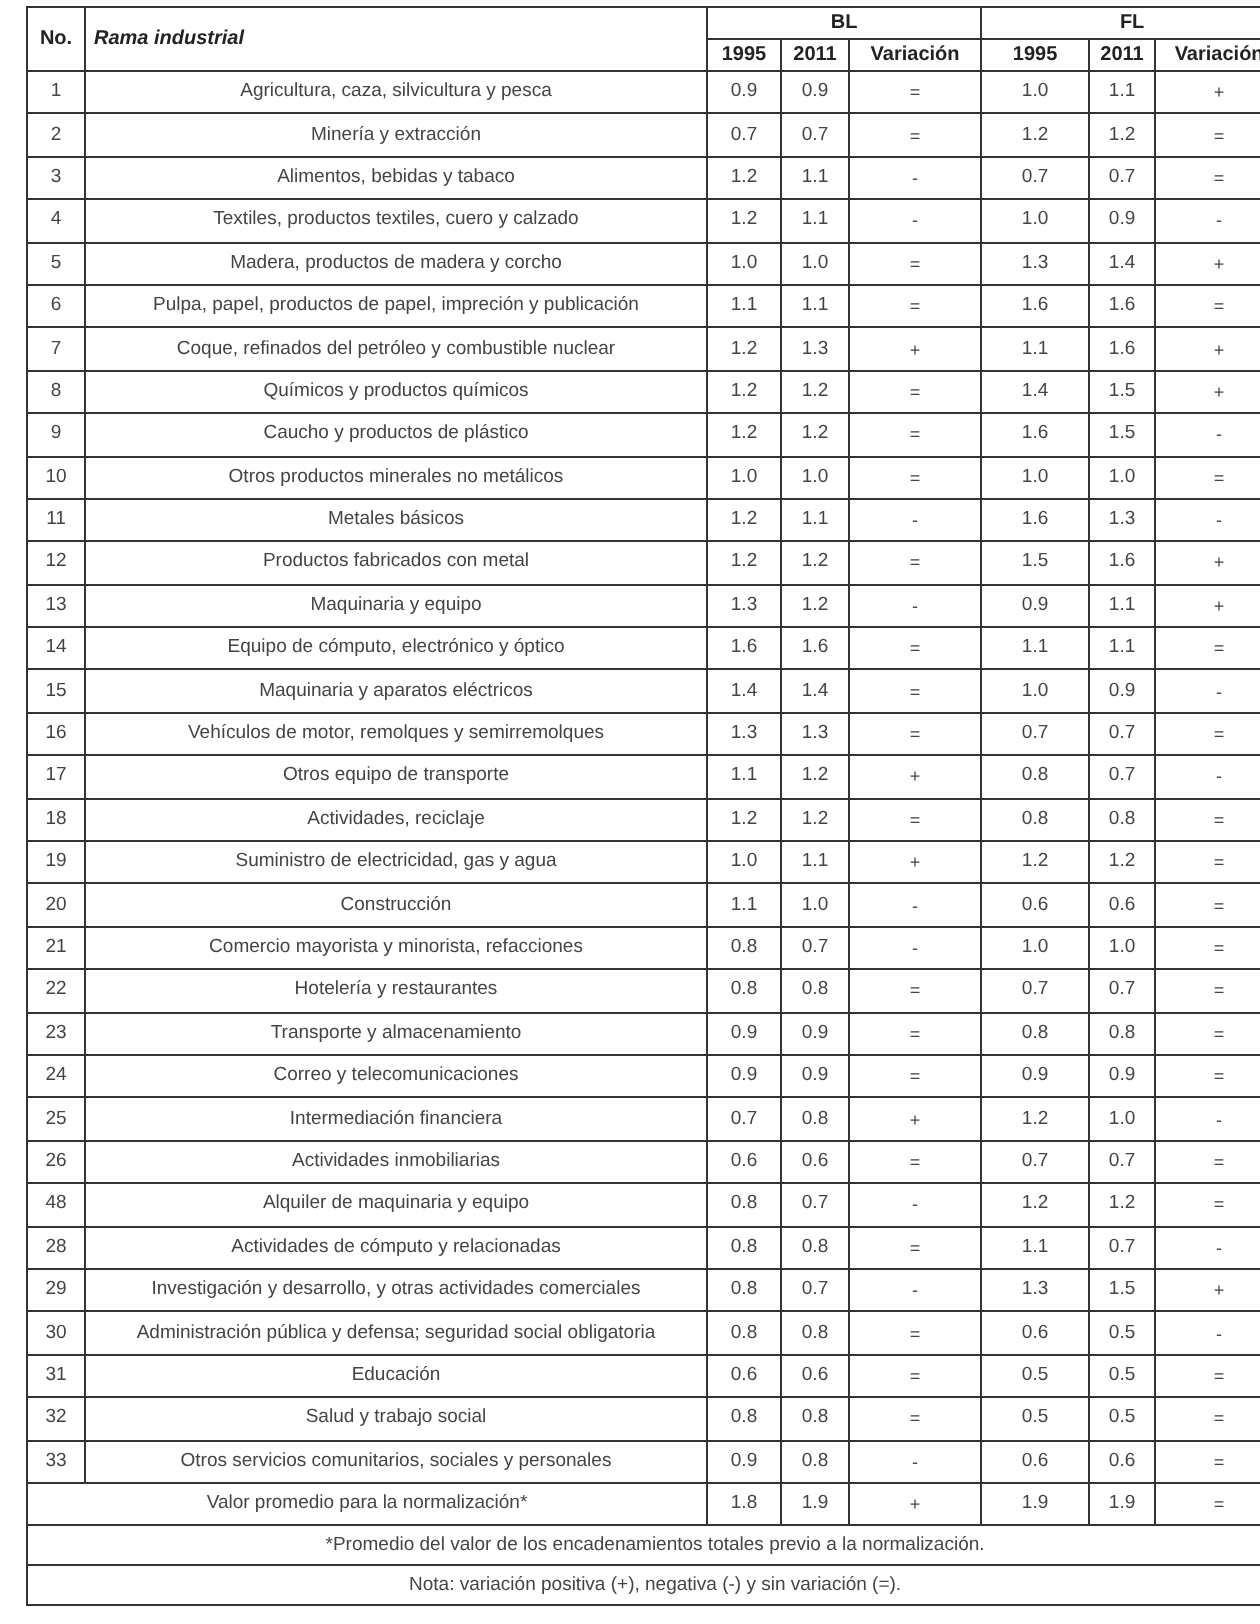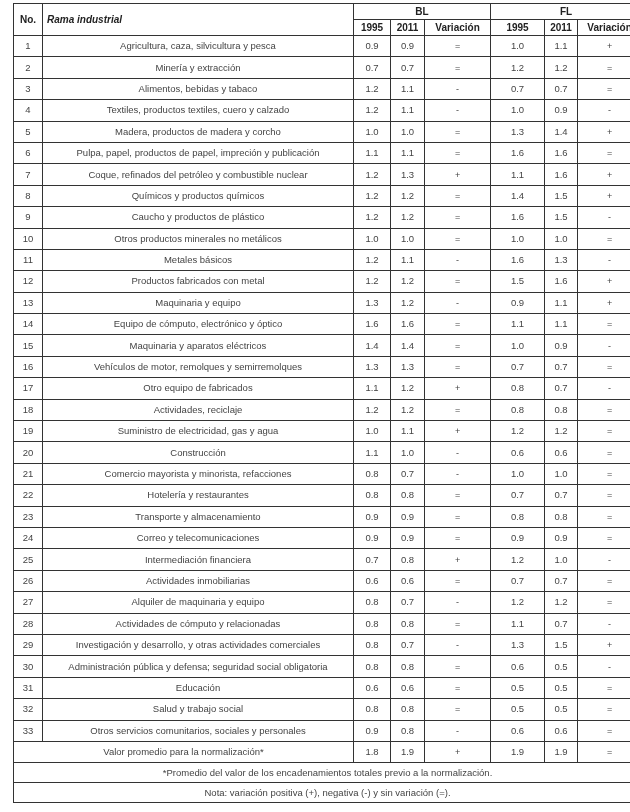--- a/index.html
+++ b/index.html
@@ -202,21 +202,21 @@
         <td class="name">Vehículos de motor, remolques y semirremolques</td>
         <td class="val">1.3</td>
         <td class="val">1.3</td>
         <td class="var">=</td>
         <td class="val">0.7</td>
         <td class="val">0.7</td>
         <td class="var">=</td>
       </tr>
       <tr>
         <td class="num">17</td>
-        <td class="name">Otro equipo de fabricados</td>
+        <td class="name">Otros equipo de transporte</td>
         <td class="val">1.1</td>
         <td class="val">1.2</td>
         <td class="var">+</td>
         <td class="val">0.8</td>
         <td class="val">0.7</td>
         <td class="var">-</td>
       </tr>
       <tr>
         <td class="num">18</td>
         <td class="name">Actividades, reciclaje</td>
@@ -301,21 +301,21 @@
         <td class="num">26</td>
         <td class="name">Actividades inmobiliarias</td>
         <td class="val">0.6</td>
         <td class="val">0.6</td>
         <td class="var">=</td>
         <td class="val">0.7</td>
         <td class="val">0.7</td>
         <td class="var">=</td>
       </tr>
       <tr>
-        <td class="num">27</td>
+        <td class="num">48</td>
         <td class="name">Alquiler de maquinaria y equipo</td>
         <td class="val">0.8</td>
         <td class="val">0.7</td>
         <td class="var">-</td>
         <td class="val">1.2</td>
         <td class="val">1.2</td>
         <td class="var">=</td>
       </tr>
       <tr>
         <td class="num">28</td>

